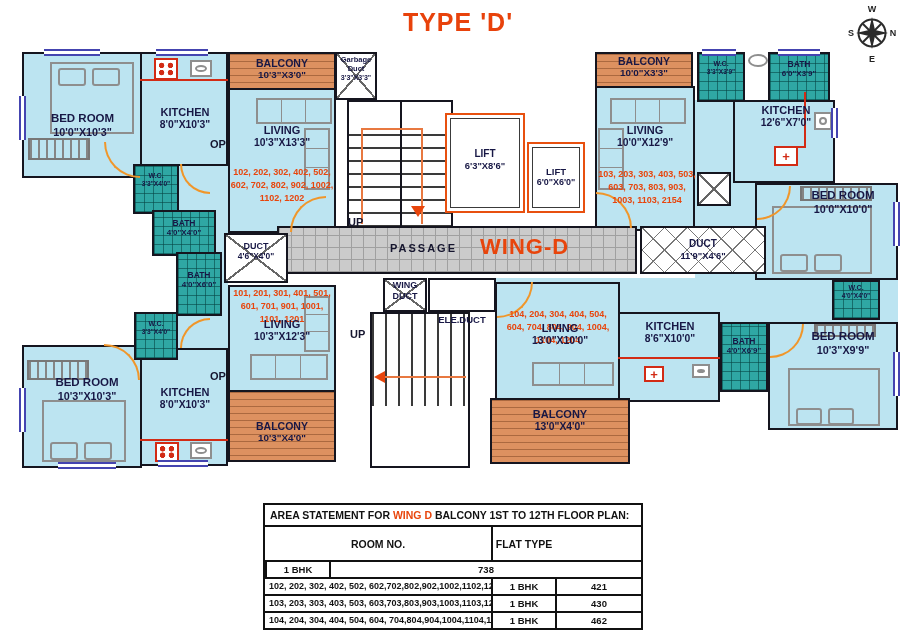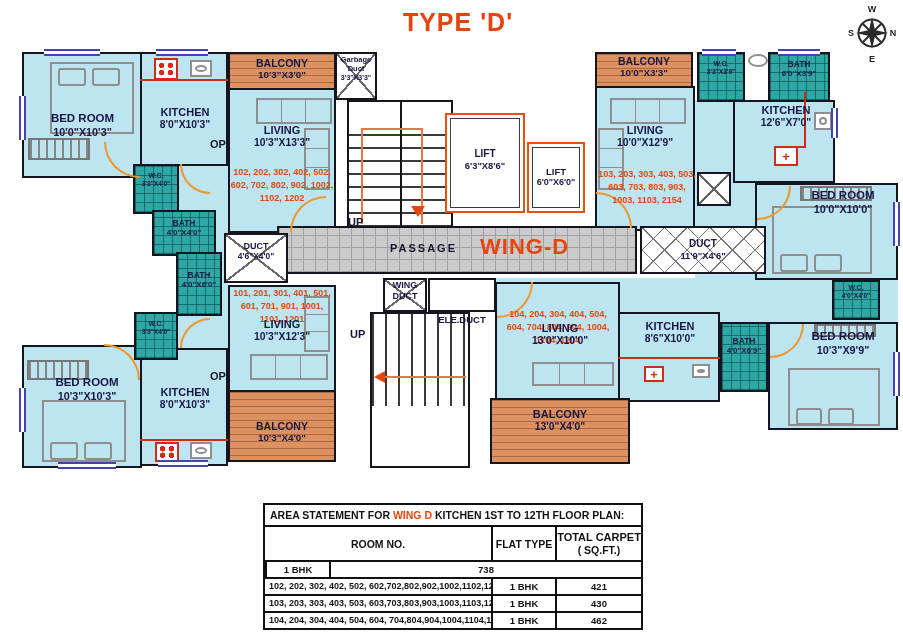--- a/index.html
+++ b/index.html
@@ -353,31 +353,25 @@
     <span class="nm">BATH</span>
       <span class="dm">4'0"X6'0"</span>
   </div>
   <div class="abs lbl" style="left:134px;top:320px;width:44px;font-size:7px;">
     <span class="nm">W.C.</span>
       <span class="dm">3'3"X4'0"</span>
   </div>
 
   <div class="abs tbl" style="left:263px;top:503px;width:380px;">
     <div class="cap">
-      <span>AREA STATEMENT FOR </span><span class="wing">WING D</span><span> KITCHEN 1ST  TO 12TH  FLOOR PLAN:</span>
+      <span>AREA STATEMENT FOR </span><span class="wing">WING D</span><span> BALCONY 1ST  TO 12TH  FLOOR PLAN:</span>
     </div>
     <div class="trow first hrow">
       <div class="c1 hc">ROOM NO.</div>
       <div class="c2 hc">FLAT TYPE</div>
-      <div class="c3 hc">
-        <span>
-            <span class="line" style="font-size:11px;">TOTAL CARPET</span>
-            <span class="line">( SQ.FT.)</span>
-          </span>
-      </div>
     </div>
     <div class="trow">
       <div class="c2">1 BHK</div>
       <div class="c3">738</div>
     </div>
     <div class="trow">
       <div class="c1">102, 202, 302, 402, 502, 602,702,802,902,1002,1102,1202</div>
       <div class="c2">1 BHK</div>
       <div class="c3">421</div>
     </div>

